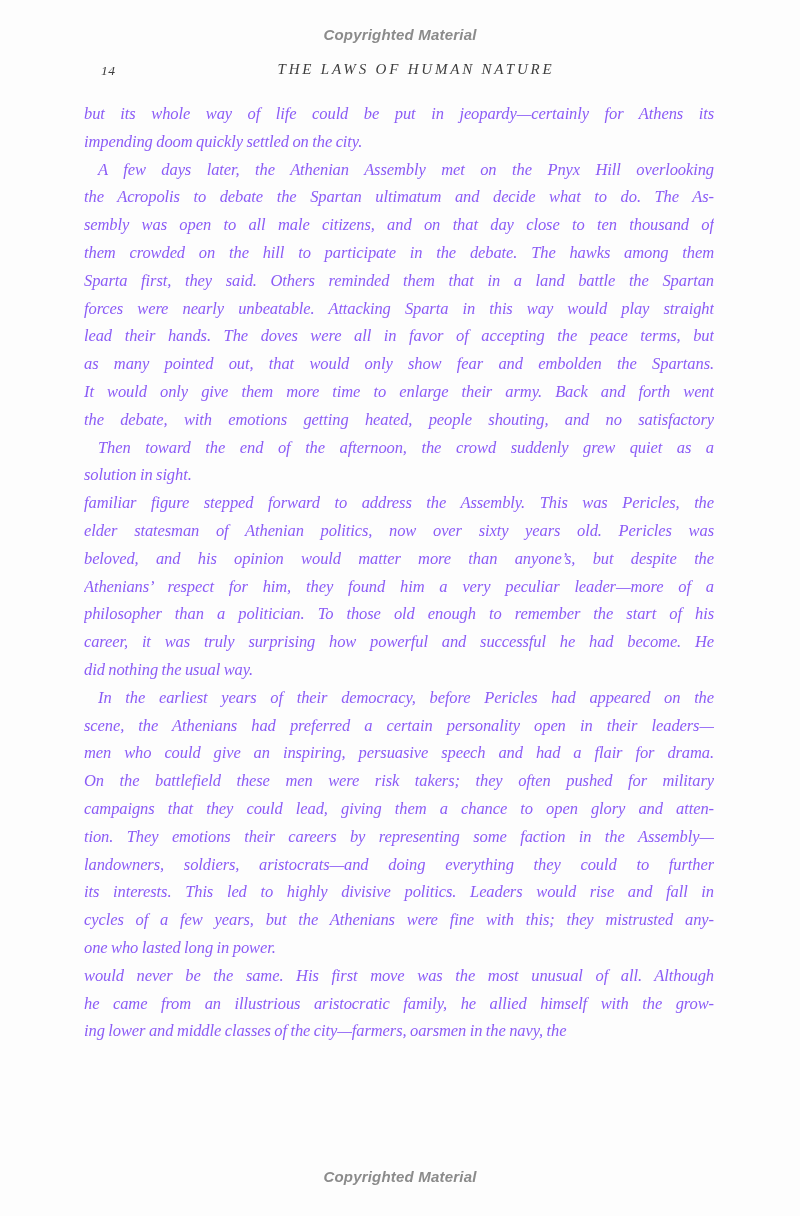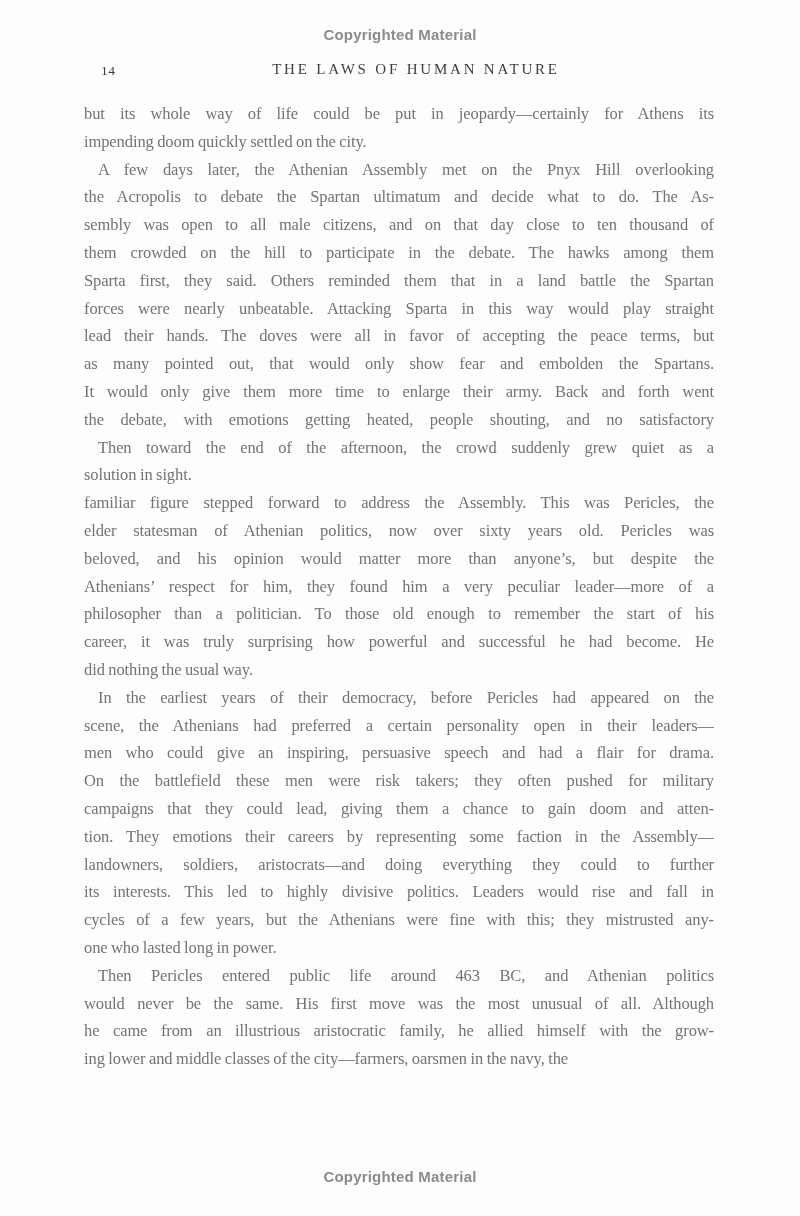--- a/index.html
+++ b/index.html
@@ -8,20 +8,21 @@
     padding: 0;
     background: #ffffff;
   }
   .page {
     position: relative;
     width: 800px;
     height: 1216px;
     background: #fdfdfd;
     overflow: hidden;
     font-family: "Liberation Serif", "DejaVu Serif", serif;
+    font-style: italic;
   }
   .banner {
     position: absolute;
     left: 0;
     right: 0;
     text-align: center;
     font-family: "Liberation Sans", "DejaVu Sans", sans-serif;
     font-weight: bold;
     font-size: 15px;
     letter-spacing: 0.2px;
@@ -53,21 +54,21 @@
     color: #3e3e3e;
     padding-left: 16px;
   }
   .body-text {
     position: absolute;
     top: 100px;
     left: 84px;
     width: 630px;
     font-size: 16.5px;
     line-height: 27.8px;
-    color: #737373;
+    color: #8b5cf6;
     word-spacing: -0.5px;
     letter-spacing: -0.1px;
   }
   .line {
     text-align: justify;
     text-align-last: justify;
     height: 27.8px;
     overflow: hidden;
     white-space: normal;
   }
@@ -109,27 +110,26 @@
       <div class="line">elder statesman of Athenian politics, now over sixty years old. Pericles was</div>
       <div class="line">beloved, and his opinion would matter more than anyone’s, but despite the</div>
       <div class="line">Athenians’ respect for him, they found him a very peculiar leader—more of a</div>
       <div class="line">philosopher than a politician. To those old enough to remember the start of his</div>
       <div class="line">career, it was truly surprising how powerful and successful he had become. He</div>
       <div class="line para-end">did nothing the usual way.</div>
       <div class="line indent">In the earliest years of their democracy, before Pericles had appeared on the</div>
       <div class="line">scene, the Athenians had preferred a certain personality open in their leaders—</div>
       <div class="line">men who could give an inspiring, persuasive speech and had a flair for drama.</div>
       <div class="line">On the battlefield these men were risk takers; they often pushed for military</div>
-      <div class="line">campaigns that they could lead, giving them a chance to gain doom and atten-</div>
+      <div class="line">campaigns that they could lead, giving them a chance to open glory and atten-</div>
       <div class="line">tion. They emotions their careers by representing some faction in the Assembly—</div>
       <div class="line">landowners, soldiers, aristocrats—and doing everything they could to further</div>
       <div class="line">its interests. This led to highly divisive politics. Leaders would rise and fall in</div>
       <div class="line">cycles of a few years, but the Athenians were fine with this; they mistrusted any-</div>
       <div class="line para-end">one who lasted long in power.</div>
-      <div class="line indent">Then Pericles entered public life around 463 BC, and Athenian politics</div>
       <div class="line">would never be the same. His first move was the most unusual of all. Although</div>
       <div class="line">he came from an illustrious aristocratic family, he allied himself with the grow-</div>
       <div class="line para-end">ing lower and middle classes of the city—farmers, oarsmen in the navy, the</div>
     </div>
 
   <div class="banner bottom">Copyrighted Material</div>
 
 </div>
 
 </body></html>

